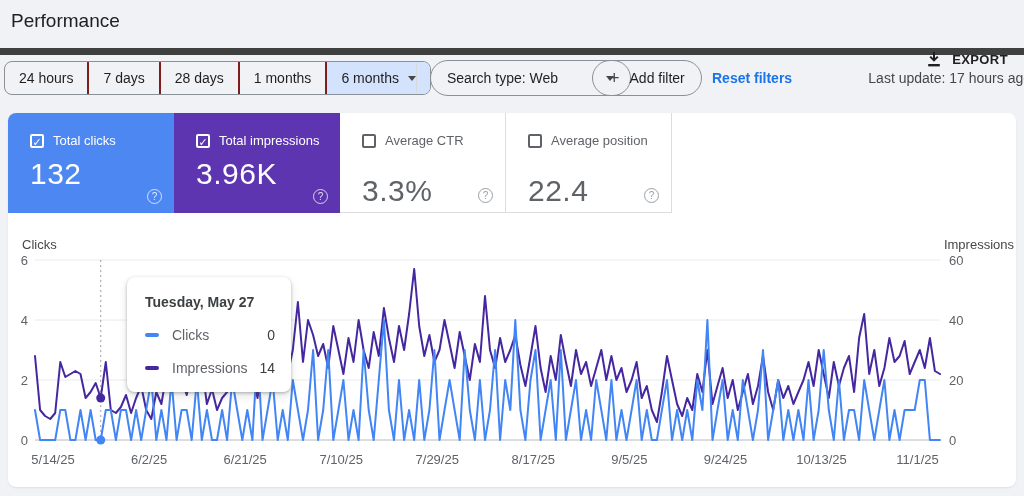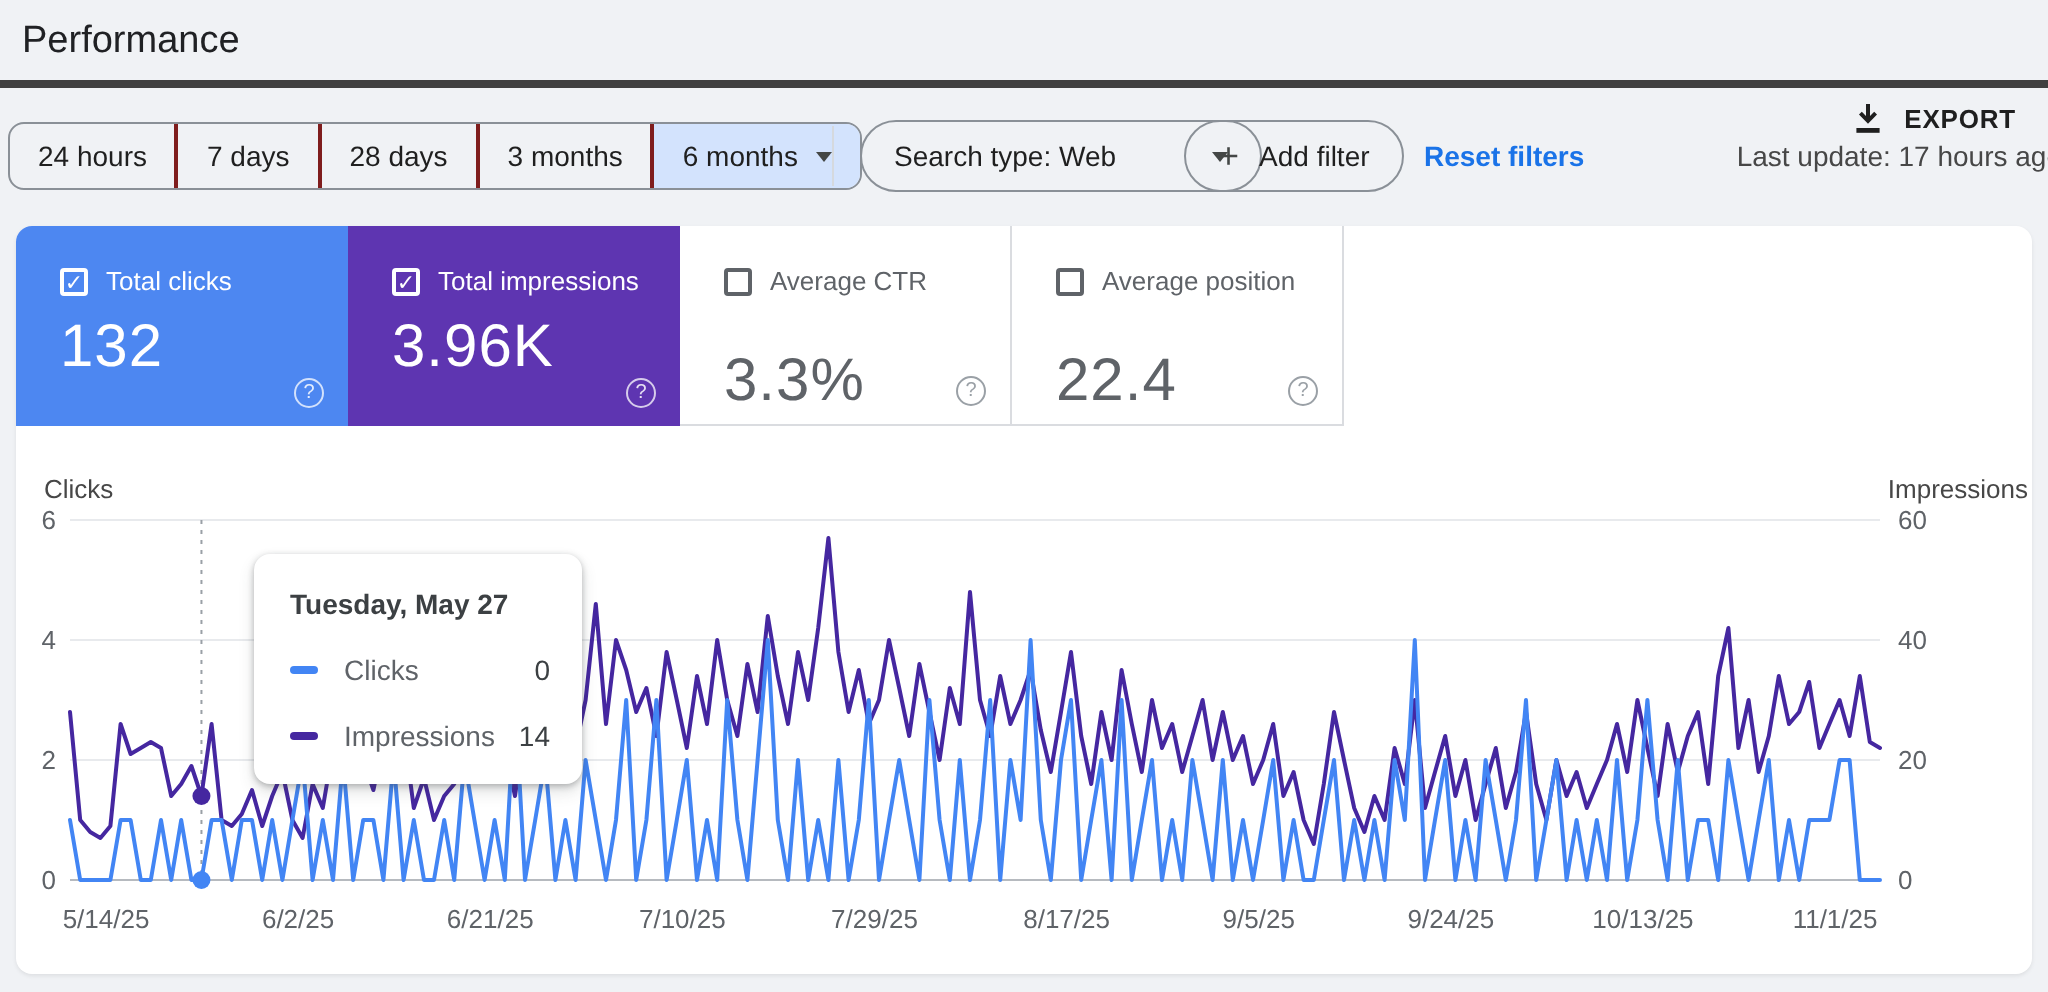--- a/index.html
+++ b/index.html
@@ -1,19 +1,19 @@
 <!DOCTYPE html>
 <html><head>
 <meta charset="utf-8">
 <style>
   * { margin:0; padding:0; box-sizing:border-box; }
   html,body { width:1024px; height:496px; overflow:hidden;
     font-family:"Liberation Sans", sans-serif; background:#f0f2f5; color:#202124; }
-  .topbar { position:absolute; left:0; top:0; width:1024px; height:44px;
-    border-bottom:4px solid #404040; }
+  .topbar { position:absolute; left:0; top:0; width:1024px; height:55px;
+    border-bottom:7px solid #404040; }
   .page-title { position:absolute; left:11px; top:10px; font-size:19px; color:#202124; }
   .export-btn { position:absolute; right:8px; top:8px; height:30px; display:flex;
     align-items:center; gap:9px; padding:0 8px; cursor:pointer; color:#1f1f1f;margin-top:36px; }
   .export-btn span { font-size:13px; font-weight:bold; letter-spacing:.4px; }
   
   .filter-row { position:absolute; left:0; top:45px; width:1024px; height:66px; }
   .seg-group { position:absolute; left:4px; top:61px; display:flex; height:34px;
     border:1px solid #8a9097; border-radius:8px; overflow:hidden; top:16px; }
   .seg { display:flex; align-items:center; padding:0 14px; font-size:14px; color:#1f1f1f;
     border-left:2px solid #7f1d1d; cursor:pointer; white-space:nowrap; }
@@ -87,21 +87,21 @@
     <div class="seg">
         <span>24 hours</span>
       </div>
     <div class="seg">
         <span>7 days</span>
       </div>
     <div class="seg">
         <span>28 days</span>
       </div>
     <div class="seg">
-        <span>3 months</span>
+        <span>1 months</span>
       </div>
     <div class="seg selected">
       <span>6 months</span>
       <span class="caret"></span>
     </div>
   </div>
   <div class="vdivider"></div>
   <div class="pill search-type">
     <span>Search type: Web</span>
     <span class="caret"></span>

